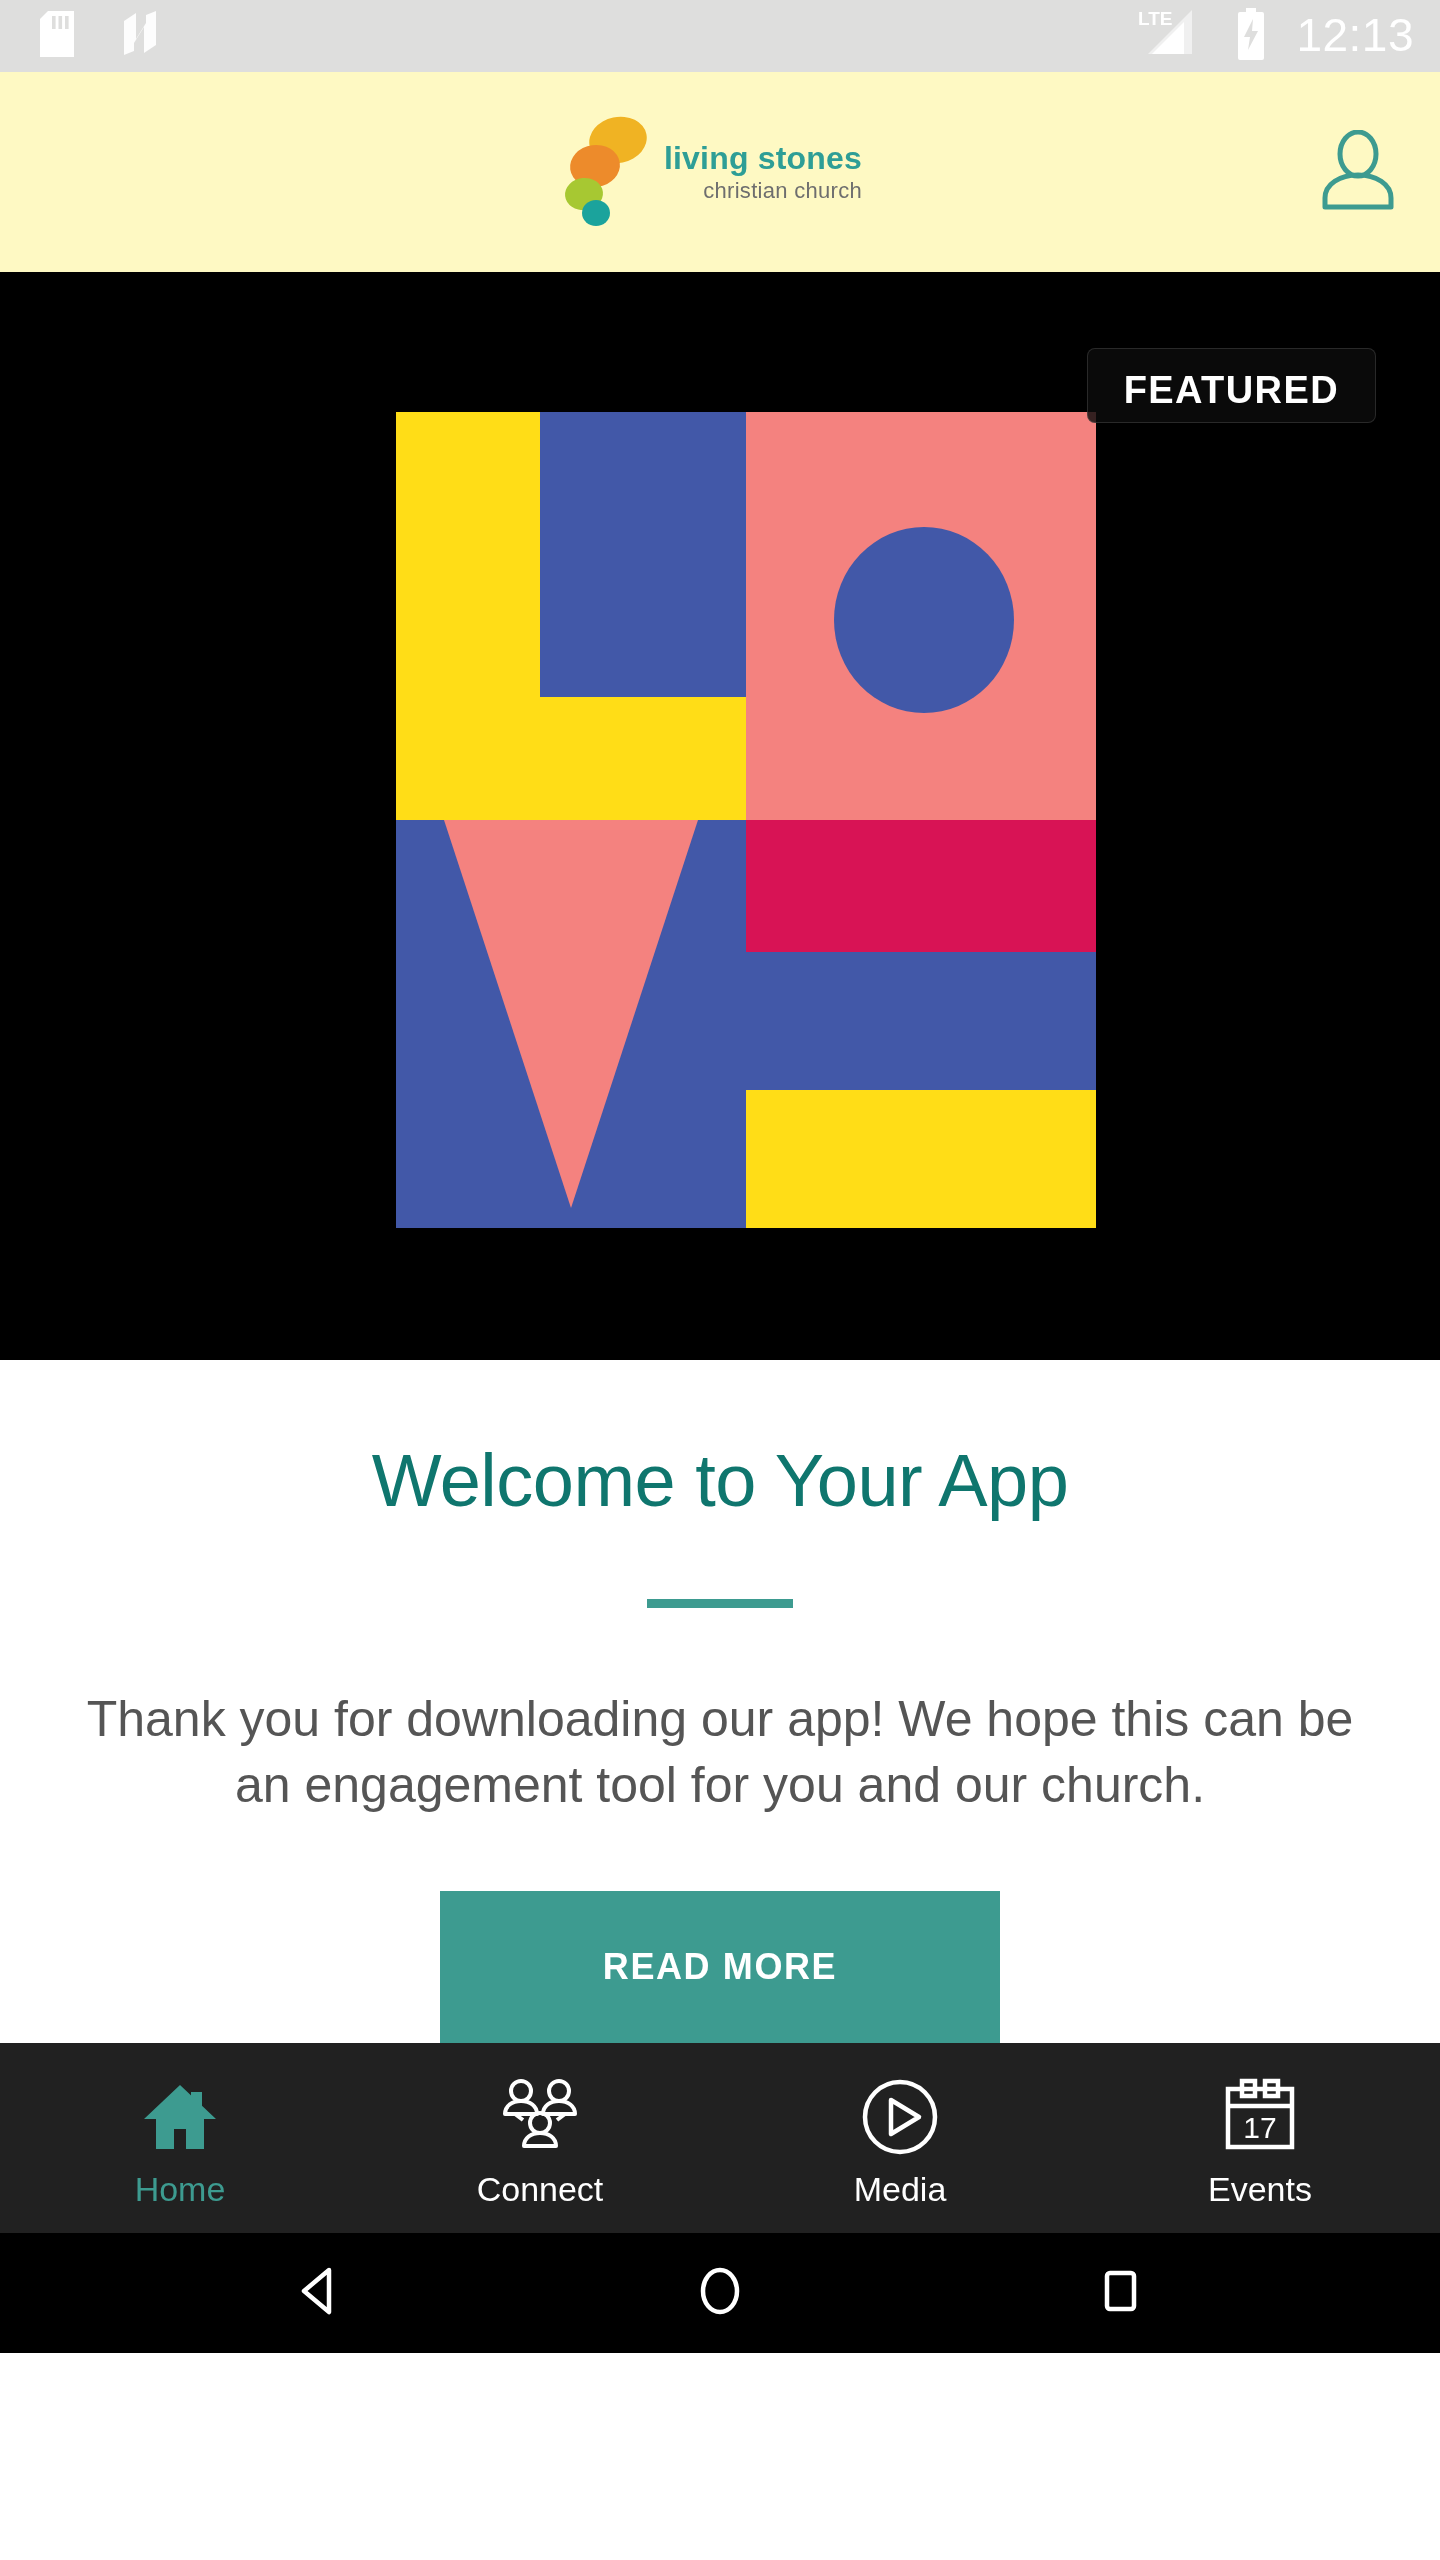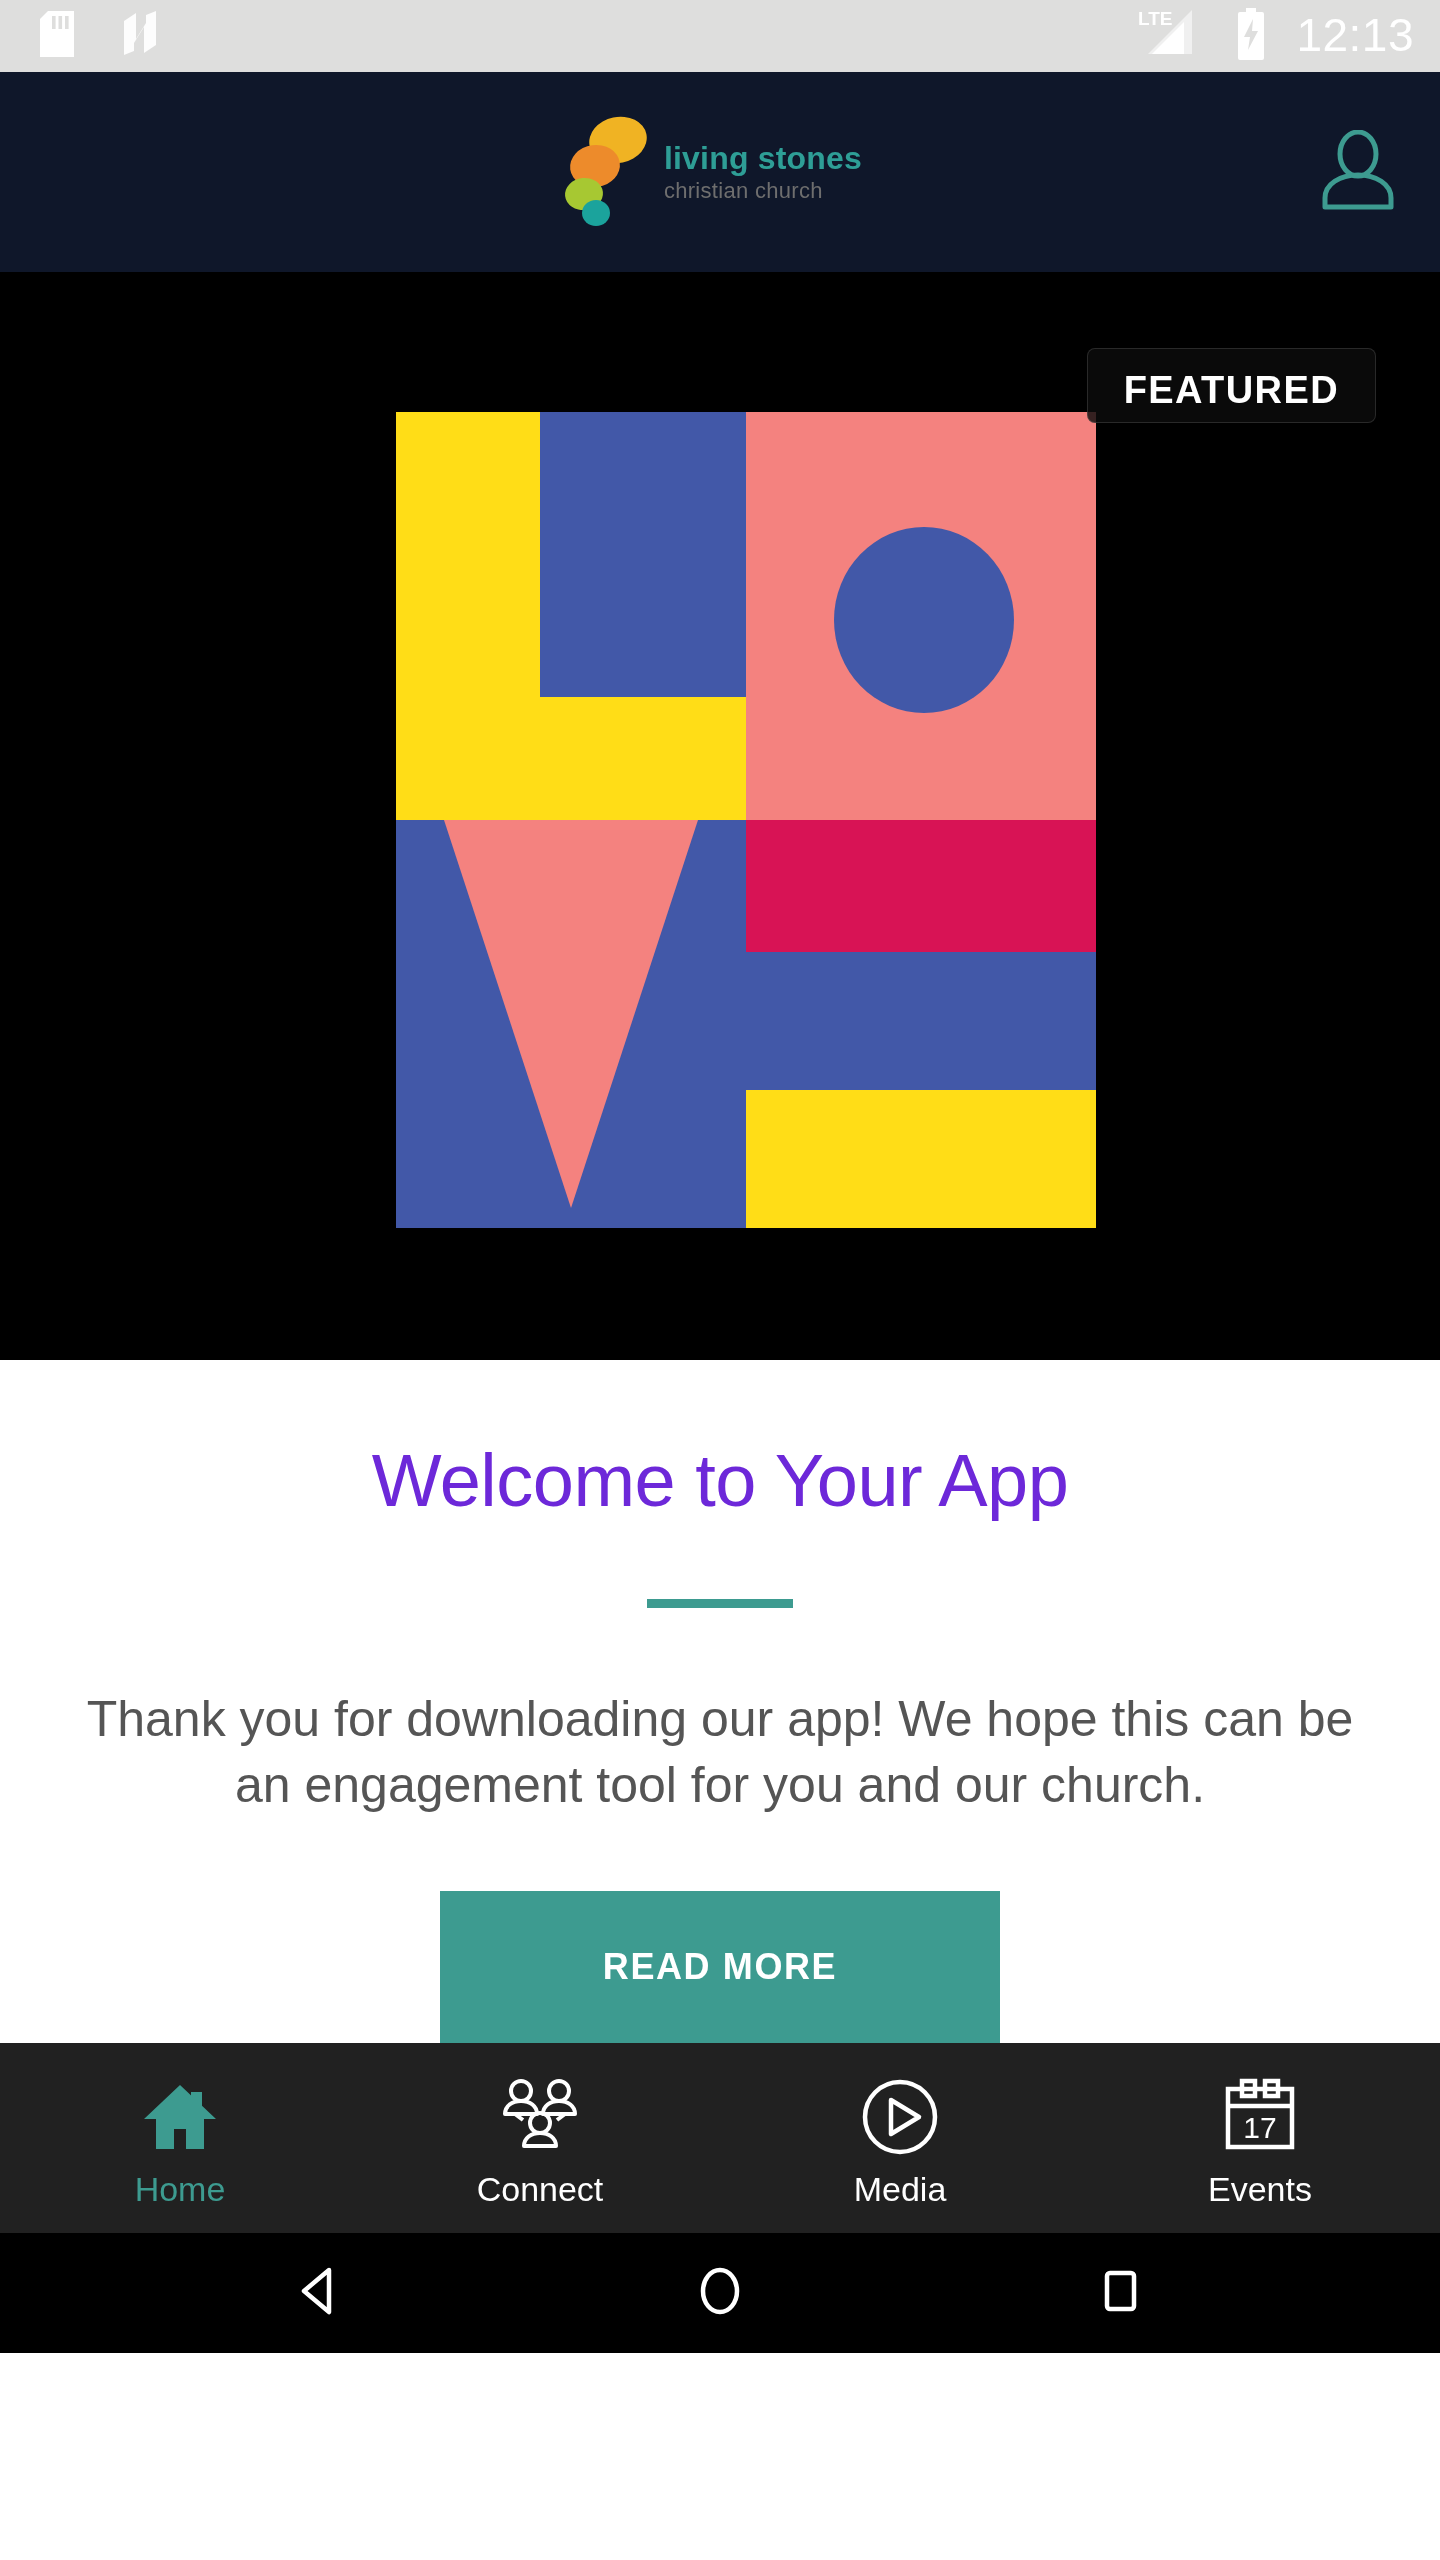--- a/index.html
+++ b/index.html
@@ -32,23 +32,23 @@
     font-weight:400;
     letter-spacing:0.5px;
     line-height:1;
     padding-left:6px;
     padding-bottom:3px;
   }
 
   
   .app-header {
     height:200px; flex:0 0 200px;
-    background:#0f172a;
+    background:#fef9c3;
     position:relative;
-    display:flex; align-items:center; justify-content:center;
+    display:flex; align-items:center; justify-content:center;text-align:right;
   }
   .brand-logo {
     display:flex; align-items:center; gap:16px;
     transform:translateX(-8px);
   }
   .brand-marks { position:relative; width:86px; height:112px; flex:0 0 86px; }
   .brand-wordmark { display:flex; flex-direction:column; line-height:1; }
   .brand-name {
     color:#2e9e96;
     font-size:32px;
@@ -101,21 +101,21 @@
   }
 
   
   .content {
     flex:1 1 auto;
     background:#ffffff;
     display:flex; flex-direction:column; align-items:center;
     padding-top:82px;
   }
   .welcome-title {
-    color:#6d28d9;
+    color:#0f766e;
     font-size:74px;
     font-weight:400;
     letter-spacing:-0.5px;
     line-height:1.05;
     text-align:center;
   }
   .divider {
     width:146px; height:9px;
     background:#3d9b90;
     margin-top:79px;

